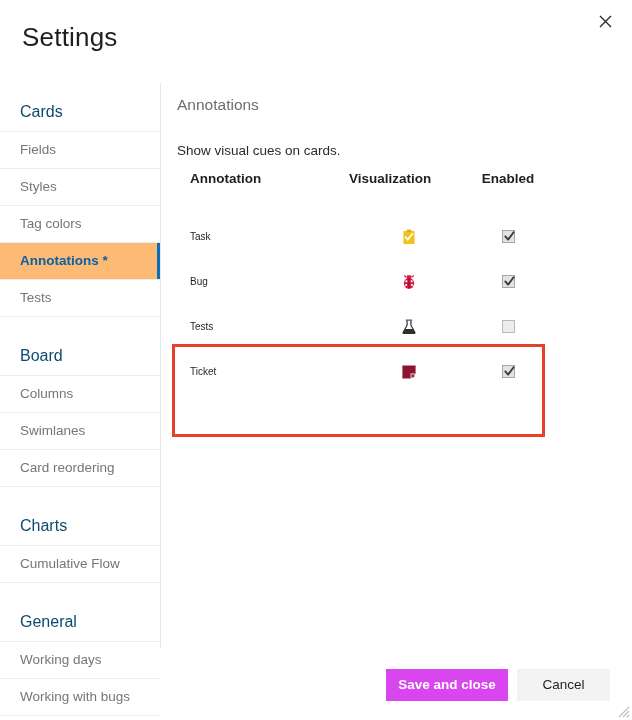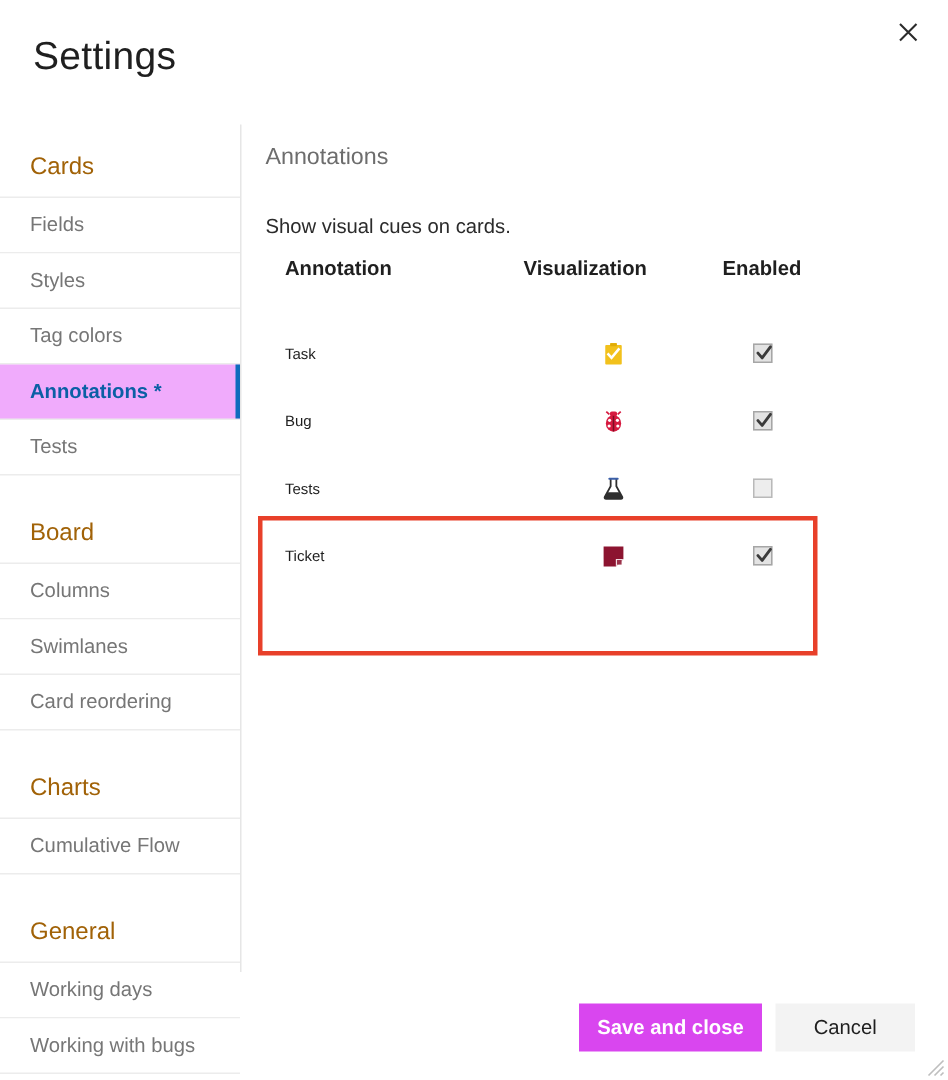--- a/index.html
+++ b/index.html
@@ -50,38 +50,38 @@
   
   .sidebar {
     position: absolute;
     left: 0; top: 95px;
     width: 160px;
   }
   .nav-group { margin-bottom: 0; }
   .nav-group-spacer { height: 22px; }
   .group-header {
     font-size: 16px;
-    color: #a16207;
+    color: #0c4a6e;
     padding: 7px 0 9px 20px;
     border-bottom: 1px solid #ececec;
     line-height: 20px;
     font-weight: 400;
   }
   .nav-item {
     position: relative;
     font-size: 13.5px;
     color: #767676;
     padding: 9px 0 9px 20px;
     border-bottom: 1px solid #ececec;
     line-height: 18px;
     cursor: pointer;
     background: #ffffff;
   }
   .nav-item.selected {
-    background: #f0abfc;
+    background: #fdba74;
     color: #0b5fa5;
     font-weight: bold;
   }
   .nav-item.selected::after {
     content: "";
     position: absolute;
     right: 0; top: 0; bottom: 0;
     width: 3px;
     background: #0f6cbd;
   }

